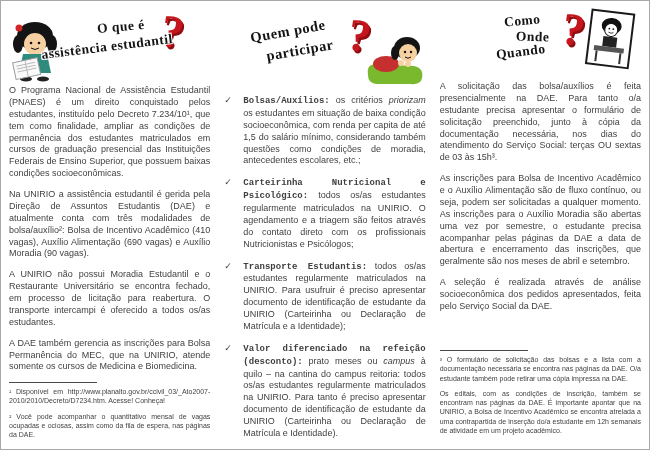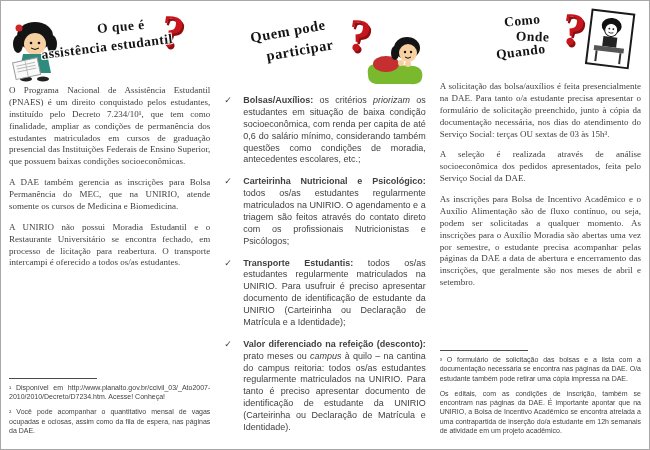--- a/index.html
+++ b/index.html
@@ -39,30 +39,30 @@
   .q2{left:124px;top:6px;}
   .img2{right:0;top:26px;}
   .hl3a{left:64px;top:6px;transform:rotate(-5deg);}
   .hl3b{left:76px;top:22px;transform:rotate(2deg);}
   .hl3c{left:56px;top:37px;transform:rotate(-7deg);}
   .q3{left:122px;top:0;}
   .img3{right:2px;top:0;}
   
   .body-p{
     font-size:9px;line-height:1.32;color:var(--body-text);
-    text-align:justify;margin-bottom:9px;font-family:Liberation Serif, serif;
+    text-align:justify;margin-bottom:9px;
   }
   .fnsep{margin-top:auto;border-top:1px solid #4a4a4a;width:88px;margin-bottom:4px;flex:0 0 auto;}
   .fn{font-size:7px;line-height:1.32;color:var(--body-text);text-align:justify;margin-bottom:6px;}
   
   .bullets{list-style:none;margin-top:2px;}
   .bullet{display:flex;margin-bottom:10px;}
   .check{flex:0 0 15px;font-size:9px;color:var(--body-text);line-height:1.32;}
   .btxt{flex:1;font-size:9px;line-height:1.32;color:var(--body-text);text-align:justify;padding-left:4px;}
-  .blabel{font-weight:700;}
+  .blabel{font-weight:700;font-family:Liberation Mono, monospace;}
   .btxt i{}
 </style>
 </head>
 <body>
 
 <div class="page">
 
   <div class="col">
     <div class="hdr hdr1">
       <svg class="hdr-img img1" width="52" height="64" viewBox="0 0 52 62">
@@ -80,22 +80,23 @@
         <g transform="rotate(-12 18 48)">
           <rect x="5" y="40" width="25" height="17" fill="#fafafa" stroke="#9a9a9a" stroke-width="1"></rect>
           <path d="M8 44 H27 M8 47 H27 M8 50 H27 M17.5 41 V56" stroke="#bbbbbb" stroke-width="1"></path>
         </g>
       </svg>
       <span class="qmark q1">?</span>
       <span class="hl hl1a">O que é</span>
       <span class="hl hl1b">assistência estudantil</span>
     </div>
     <p class="body-p">O Programa Nacional de Assistência Estudantil (PNAES) é um direito conquistado pelos estudantes, instituído pelo Decreto 7.234/10¹, que tem como finalidade, ampliar as condições de permanência dos estudantes matriculados em cursos de graduação presencial das Instituições Federais de Ensino Superior, que possuem baixas condições socioeconômicas.</p>
+    <p class="body-p">Na UNIRIO a assistência estudantil é gerida pela Direção de Assuntos Estudantis (DAE) e atualmente conta com três modalidades de bolsa/auxílio²: Bolsa de Incentivo Acadêmico (410 vagas), Auxílio Alimentação (690 vagas) e Auxílio Moradia (90 vagas).</p>
+    <p class="body-p">A UNIRIO não possui Moradia Estudantil e o Restaurante Universitário se encontra fechado, em processo de licitação para reabertura. O transporte intercampi é oferecido a todos os/as estudantes.</p>
     <p class="body-p">A DAE também gerencia as inscrições para Bolsa Permanência do MEC, que na UNIRIO, atende somente os cursos de Medicina e Biomedicina.</p>
-    <p class="body-p">A UNIRIO não possui Moradia Estudantil e o Restaurante Universitário se encontra fechado, em processo de licitação para reabertura. O transporte intercampi é oferecido a todos os/as estudantes.</p>
     <div class="fnsep"></div>
     <p class="fn">¹ Disponível em http://www.planalto.gov.br/ccivil_03/_Ato2007-2010/2010/Decreto/D7234.htm. Acesse! Conheça!</p>
     <p class="fn">² Você pode acompanhar o quantitativo mensal de vagas ocupadas e ociosas, assim como da fila de espera, nas páginas da DAE.</p>
   </div>
 
   <div class="col">
     <div class="hdr hdr2">
       <svg class="hdr-img img2" width="62" height="56" viewBox="0 0 62 56">
         <path d="M4 42 Q2 30 14 31 L50 33 Q60 35 58 45 Q57 52 46 51 L12 51 Q4 50 4 42 Z" fill="var(--pillow-green)"></path>
         <ellipse cx="22" cy="31" rx="13" ry="8" fill="#c62f2f"></ellipse>
@@ -108,21 +109,21 @@
         <circle cx="37" cy="30" r="3" fill="var(--skin)"></circle>
         <circle cx="44" cy="31" r="3" fill="var(--skin)"></circle>
       </svg>
       <span class="qmark q2">?</span>
       <span class="hl hl2a">Quem pode</span>
       <span class="hl hl2b">participar</span>
     </div>
     <ul class="bullets">
       <li class="bullet">
         <span class="check">✓</span>
-        <span class="btxt"><b class="blabel">Bolsas/Auxílios:</b><span> os critérios </span><i>priorizam</i><span> os estudantes em situação de baixa condição socioeconômica, com renda per capita de até 0,6 do salário mínimo, considerando também questões como condições de moradia, antecedentes escolares, etc.;</span></span>
+        <span class="btxt"><b class="blabel">Bolsas/Auxílios:</b><span> os critérios </span><i>priorizam</i><span> os estudantes em situação de baixa condição socioeconômica, com renda per capita de até 1,5 do salário mínimo, considerando também questões como condições de moradia, antecedentes escolares, etc.;</span></span>
       </li>
       <li class="bullet">
         <span class="check">✓</span>
         <span class="btxt"><b class="blabel">Carteirinha Nutricional e Psicológico:</b><span> todos os/as estudantes regularmente matriculados na UNIRIO. O agendamento e a triagem são feitos através do contato direto com os profissionais Nutricionistas e Psicólogos;</span><i></i><span></span></span>
       </li>
       <li class="bullet">
         <span class="check">✓</span>
         <span class="btxt"><b class="blabel">Transporte Estudantis:</b><span> todos os/as estudantes regularmente matriculados na UNIRIO. Para usufruir é preciso apresentar documento de identificação de estudante da UNIRIO (Carteirinha ou Declaração de Matrícula e a Identidade);</span><i></i><span></span></span>
       </li>
       <li class="bullet">
@@ -146,20 +147,20 @@
           <rect x="12" y="39" width="30" height="5" fill="#555"></rect>
           <path d="M15 44 V55 M39 44 V55" stroke="#333" stroke-width="2"></path>
         </g>
       </svg>
       <span class="qmark q3">?</span>
       <span class="hl hl3a">Como</span>
       <span class="hl hl3b">Onde</span>
       <span class="hl hl3c">Quando</span>
     </div>
     <p class="body-p">A solicitação das bolsa/auxílios é feita presencialmente na DAE. Para tanto o/a estudante precisa apresentar o formulário de solicitação preenchido, junto à cópia da documentação necessária, nos dias do atendimento do Serviço Social: terças OU sextas de 03 às 15h³.</p>
+    <p class="body-p">As inscrições para Bolsa de Incentivo Acadêmico e o Auxílio Alimentação são de fluxo contínuo, ou seja, podem ser solicitadas a qualquer momento. As inscrições para o Auxílio Moradia são abertas uma vez por semestre, o estudante precisa acompanhar pelas páginas da DAE a data de abertura e encerramento das inscrições, que geralmente são nos meses de abril e setembro.</p>
     <p class="body-p">A seleção é realizada através de análise socioeconômica dos pedidos apresentados, feita pelo Serviço Social da DAE.</p>
-    <p class="body-p">As inscrições para Bolsa de Incentivo Acadêmico e o Auxílio Alimentação são de fluxo contínuo, ou seja, podem ser solicitadas a qualquer momento. As inscrições para o Auxílio Moradia são abertas uma vez por semestre, o estudante precisa acompanhar pelas páginas da DAE a data de abertura e encerramento das inscrições, que geralmente são nos meses de abril e setembro.</p>
     <div class="fnsep"></div>
     <p class="fn">³ O formulário de solicitação das bolsas e a lista com a documentação necessária se encontra nas páginas da DAE. O/a estudante também pode retirar uma cópia impressa na DAE.</p>
     <p class="fn">Os editais, com as condições de inscrição, também se encontram nas páginas da DAE. É importante apontar que na UNIRIO, a Bolsa de Incentivo Acadêmico se encontra atrelada a uma contrapartida de inserção do/a estudante em 12h semanais de atividade em um projeto acadêmico.</p>
   </div>
 
 </div>
 
 </body></html>

